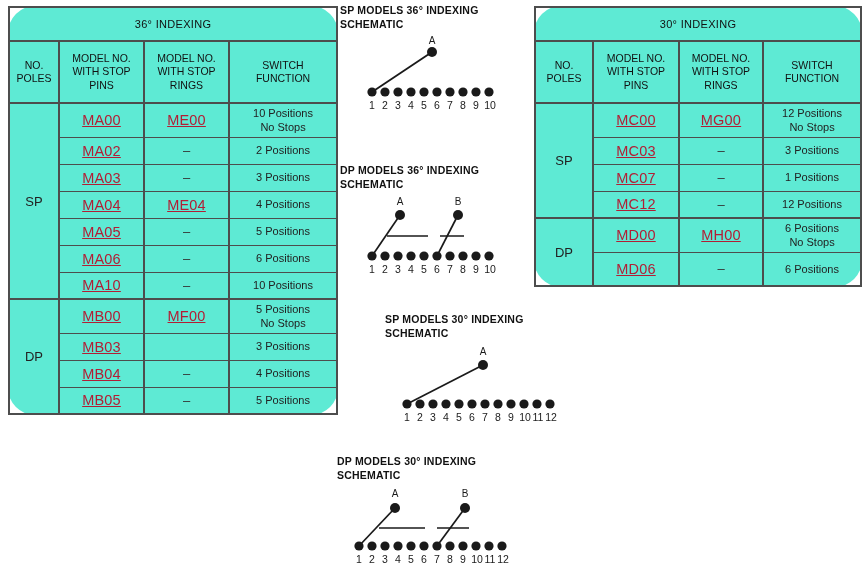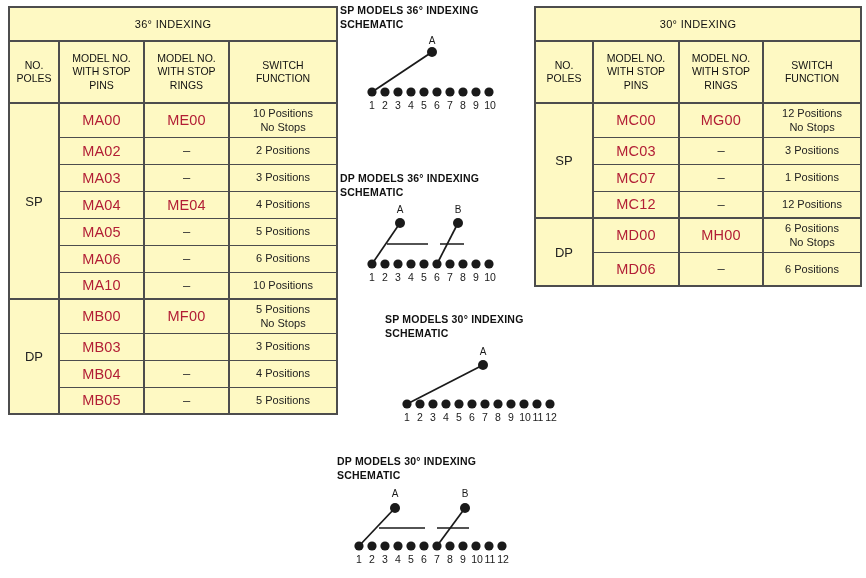--- a/index.html
+++ b/index.html
@@ -13,21 +13,22 @@
     font-family: "Liberation Sans", sans-serif;
     color: #1a1a1a;
     overflow: hidden;
   }
 
   
   .spec-table {
     position: absolute;
     border-collapse: collapse;
     table-layout: fixed;
-    background: #fef9c3;
+    background: #5eead4;
+    border-radius: 27px;
   }
   .spec-table td, .spec-table th {
     border: 1px solid #4d4d4d;
     padding: 0;
     text-align: center;
     vertical-align: middle;
     font-weight: normal;
   }
   .outer-border {
     border: 2px solid #4d4d4d !important;
@@ -49,20 +50,21 @@
   }
   .poles-cell {
     font-size: 13px;
     color: #222;
   }
   .model-cell {
     font-size: 14.5px;
     font-weight: bold;
     color: #b21e35;
     letter-spacing: .2px;
+    text-decoration: underline;
   }
   .dash-cell {
     font-size: 13px;
     color: #333;
   }
   .func-cell {
     font-size: 11px;
     text-align: left;
     padding-left: 9px;
     line-height: 1.28;
@@ -300,21 +302,21 @@
           <text x="97" y="78">6</text>
         <text x="110" y="78">7</text>
           <text x="123" y="78">8</text>
           <text x="136" y="78">9</text>
         <text x="150" y="78">10</text>
       </g>
     </svg>
   </div>
 </div>
 
-<div class="schematic" style="left:340px; top:172px;">
+<div class="schematic" style="left:340px; top:164px;">
   <div class="sch-title">
     <span>DP MODELS 36° INDEXING</span><br>
     <span>SCHEMATIC</span>
   </div>
   <div class="sch-canvas">
     <svg width="190" height="86" viewBox="0 0 190 86" xmlns="http://www.w3.org/2000/svg">
       <text x="60" y="14" font-family="Liberation Sans, sans-serif" font-size="10" fill="#1a1a1a" text-anchor="middle">A</text>
       <text x="118" y="14" font-family="Liberation Sans, sans-serif" font-size="10" fill="#1a1a1a" text-anchor="middle">B</text>
       <line x1="32" y1="65" x2="60" y2="24" stroke="#1a1a1a" stroke-width="1.7"></line>
       <line x1="97" y1="65" x2="118" y2="24" stroke="#1a1a1a" stroke-width="1.7"></line>

